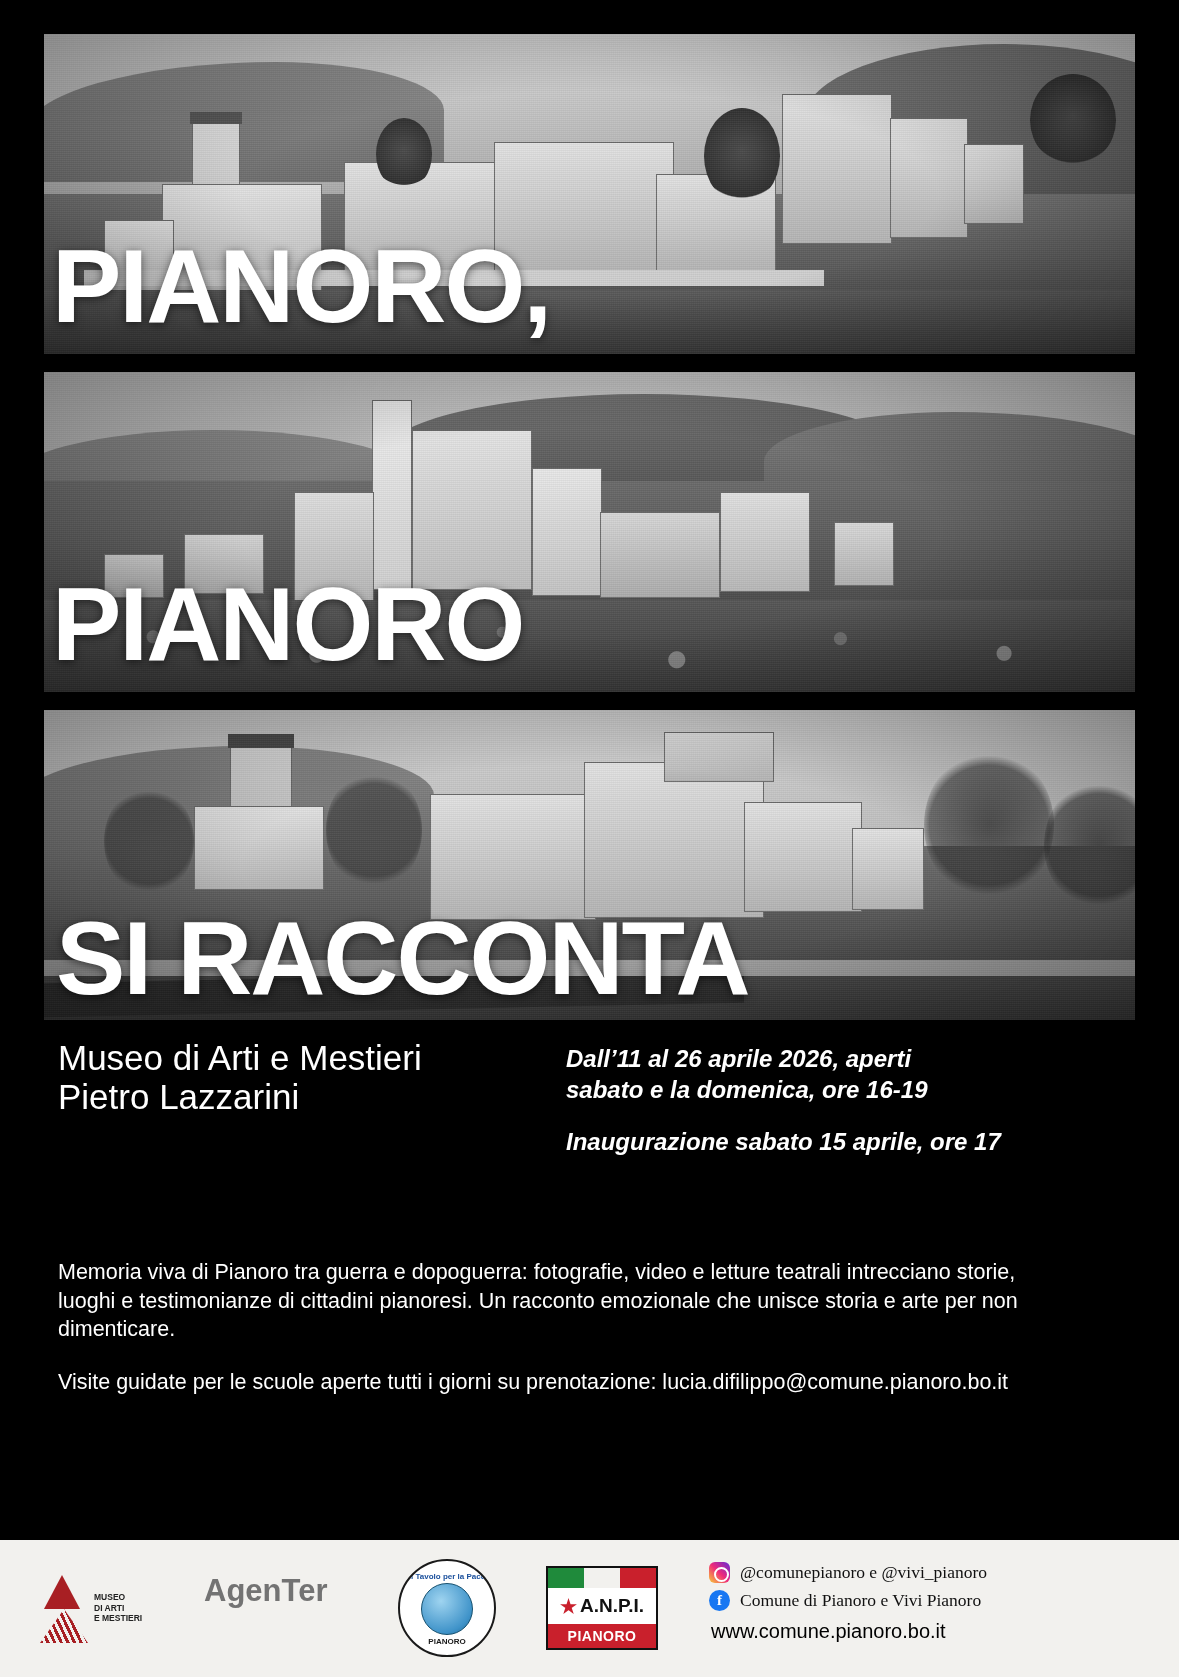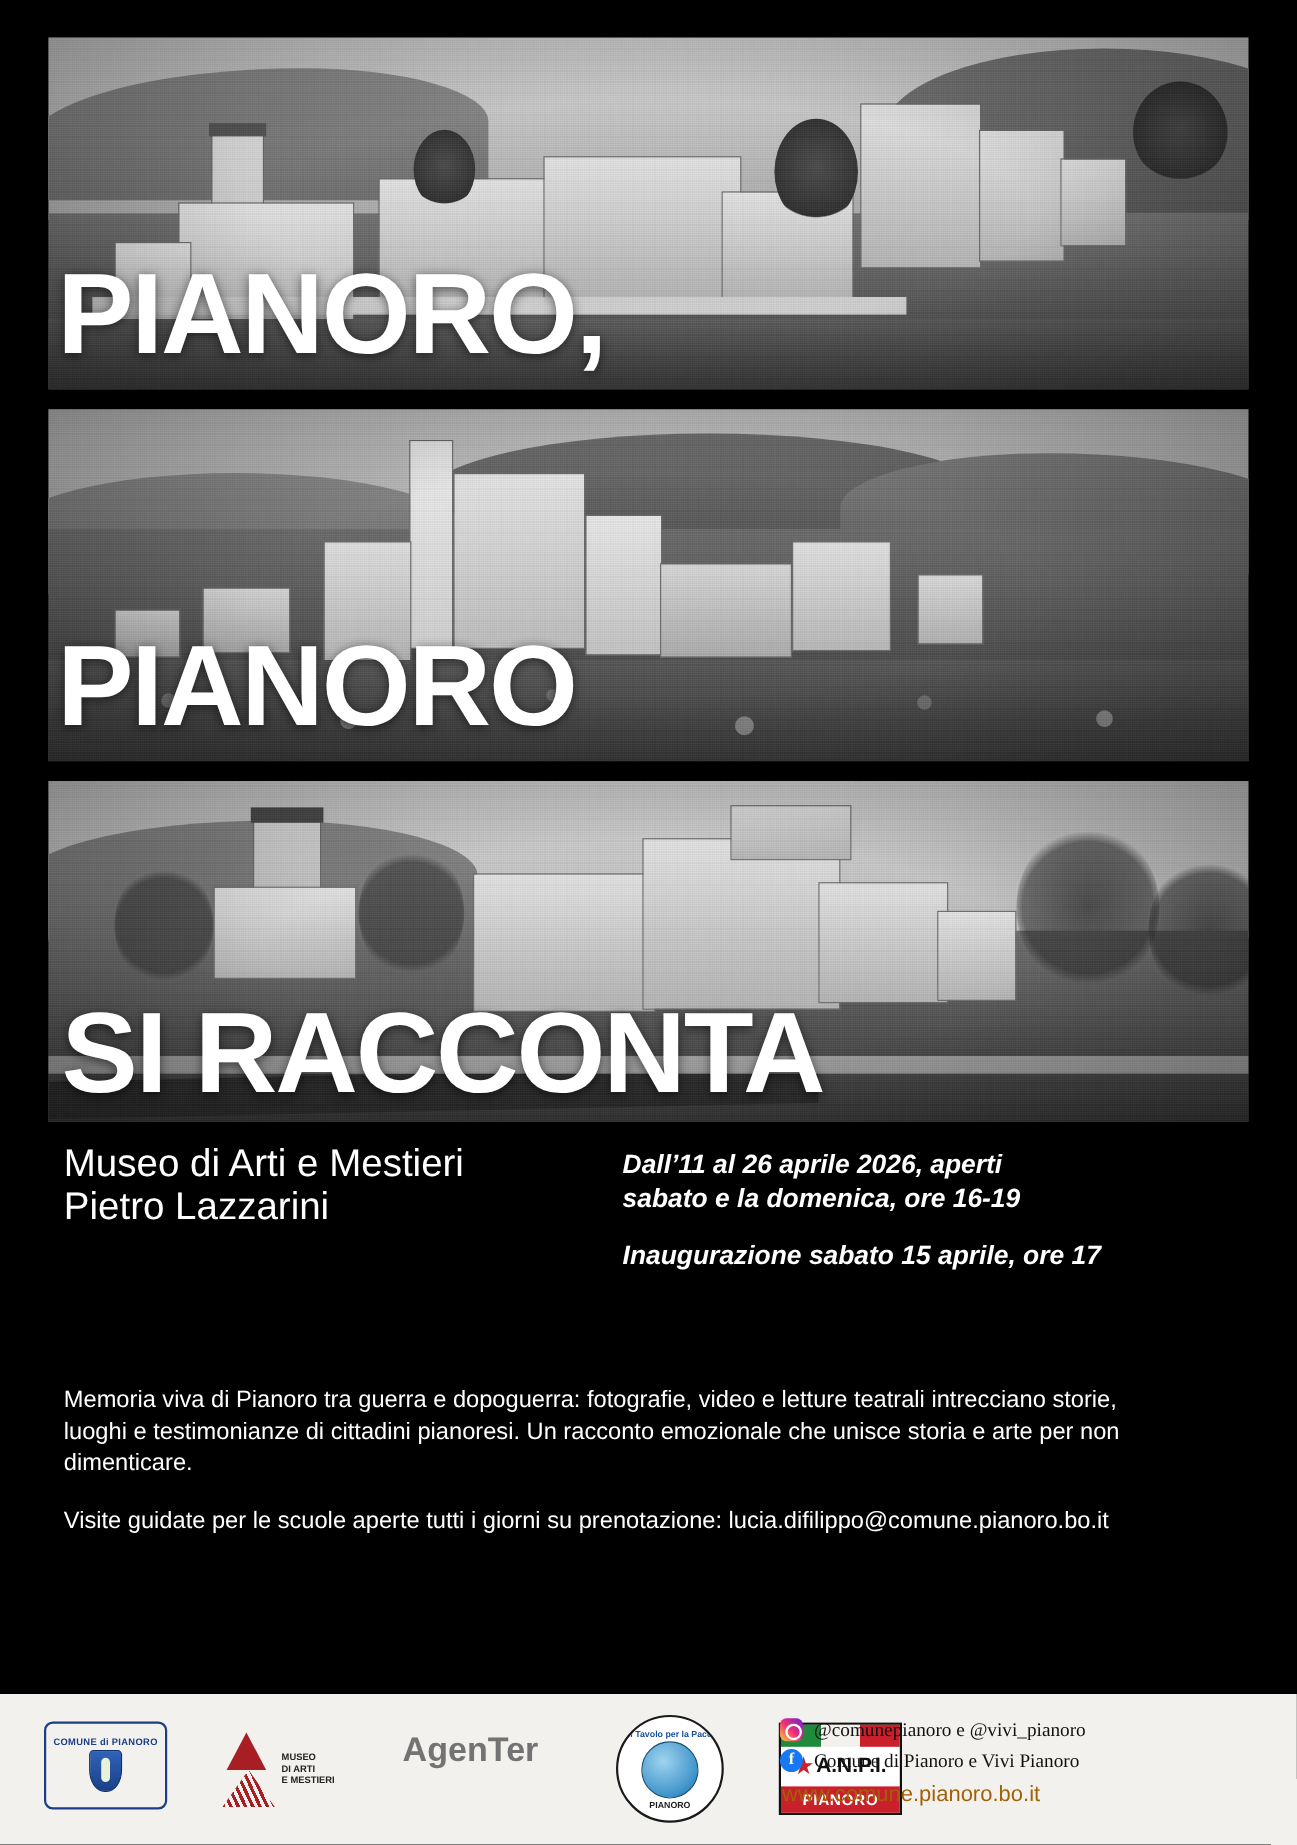--- a/index.html
+++ b/index.html
@@ -212,21 +212,21 @@
   .ig:after {
     content:""; position:absolute; left:5px; top:5px; width:11px; height:11px;
     border:2px solid #fff; border-radius:50%;
   }
   .fb {
     width: 21px; height: 21px; border-radius: 50%;
     background: #1877f2; color:#fff; font-weight:800; font-size:15px;
     display:flex; align-items:center; justify-content:center; flex:0 0 auto;
     font-family: "Liberation Serif", serif;
   }
-  .site { font-size: 20px; color:#a16207; margin-top: 9px; margin-left: 2px; }
+  .site { font-size: 20px; color:#000000; margin-top: 9px; margin-left: 2px; }
 </style>
 </head>
 <body>
 
 <div class="poster">
 
   <div class="strip strip-1">
     <div class="sky" style="height:52%"></div>
     <div class="hill" style="left:-20px;top:28px;width:420px;height:120px;border-radius:60% 40% 0 0;"></div>
     <div class="hill" style="left:760px;top:10px;width:400px;height:150px;border-radius:50% 50% 0 0;background:linear-gradient(180deg,#787878,#555);"></div>
@@ -337,26 +337,20 @@
 
   <div class="body-text">
     <p>Memoria viva di Pianoro tra guerra e dopoguerra: fotografie, video e letture teatrali intrecciano storie, luoghi e testimonianze di cittadini pianoresi. Un racconto emozionale che unisce storia e arte per non dimenticare.</p>
     <p>Visite guidate per le scuole aperte tutti i giorni su prenotazione: lucia.difilippo@comune.pianoro.bo.it</p>
   </div>
 
   <div class="footer">
 
     <div class="logos">
 
-      <div class="logo logo-comune">
-        <div class="ring">
-          <div class="cap">COMUNE di PIANORO</div>
-          <div class="shield"></div>
-        </div>
-      </div>
 
       <div class="logo logo-museo">
         <div class="museo-mark">
           <div class="tri"></div>
           <div class="fan"></div>
         </div>
         <div class="museo-txt">
           <div>MUSEO</div>
           <div>DI ARTI</div>
           <div>E MESTIERI</div>

